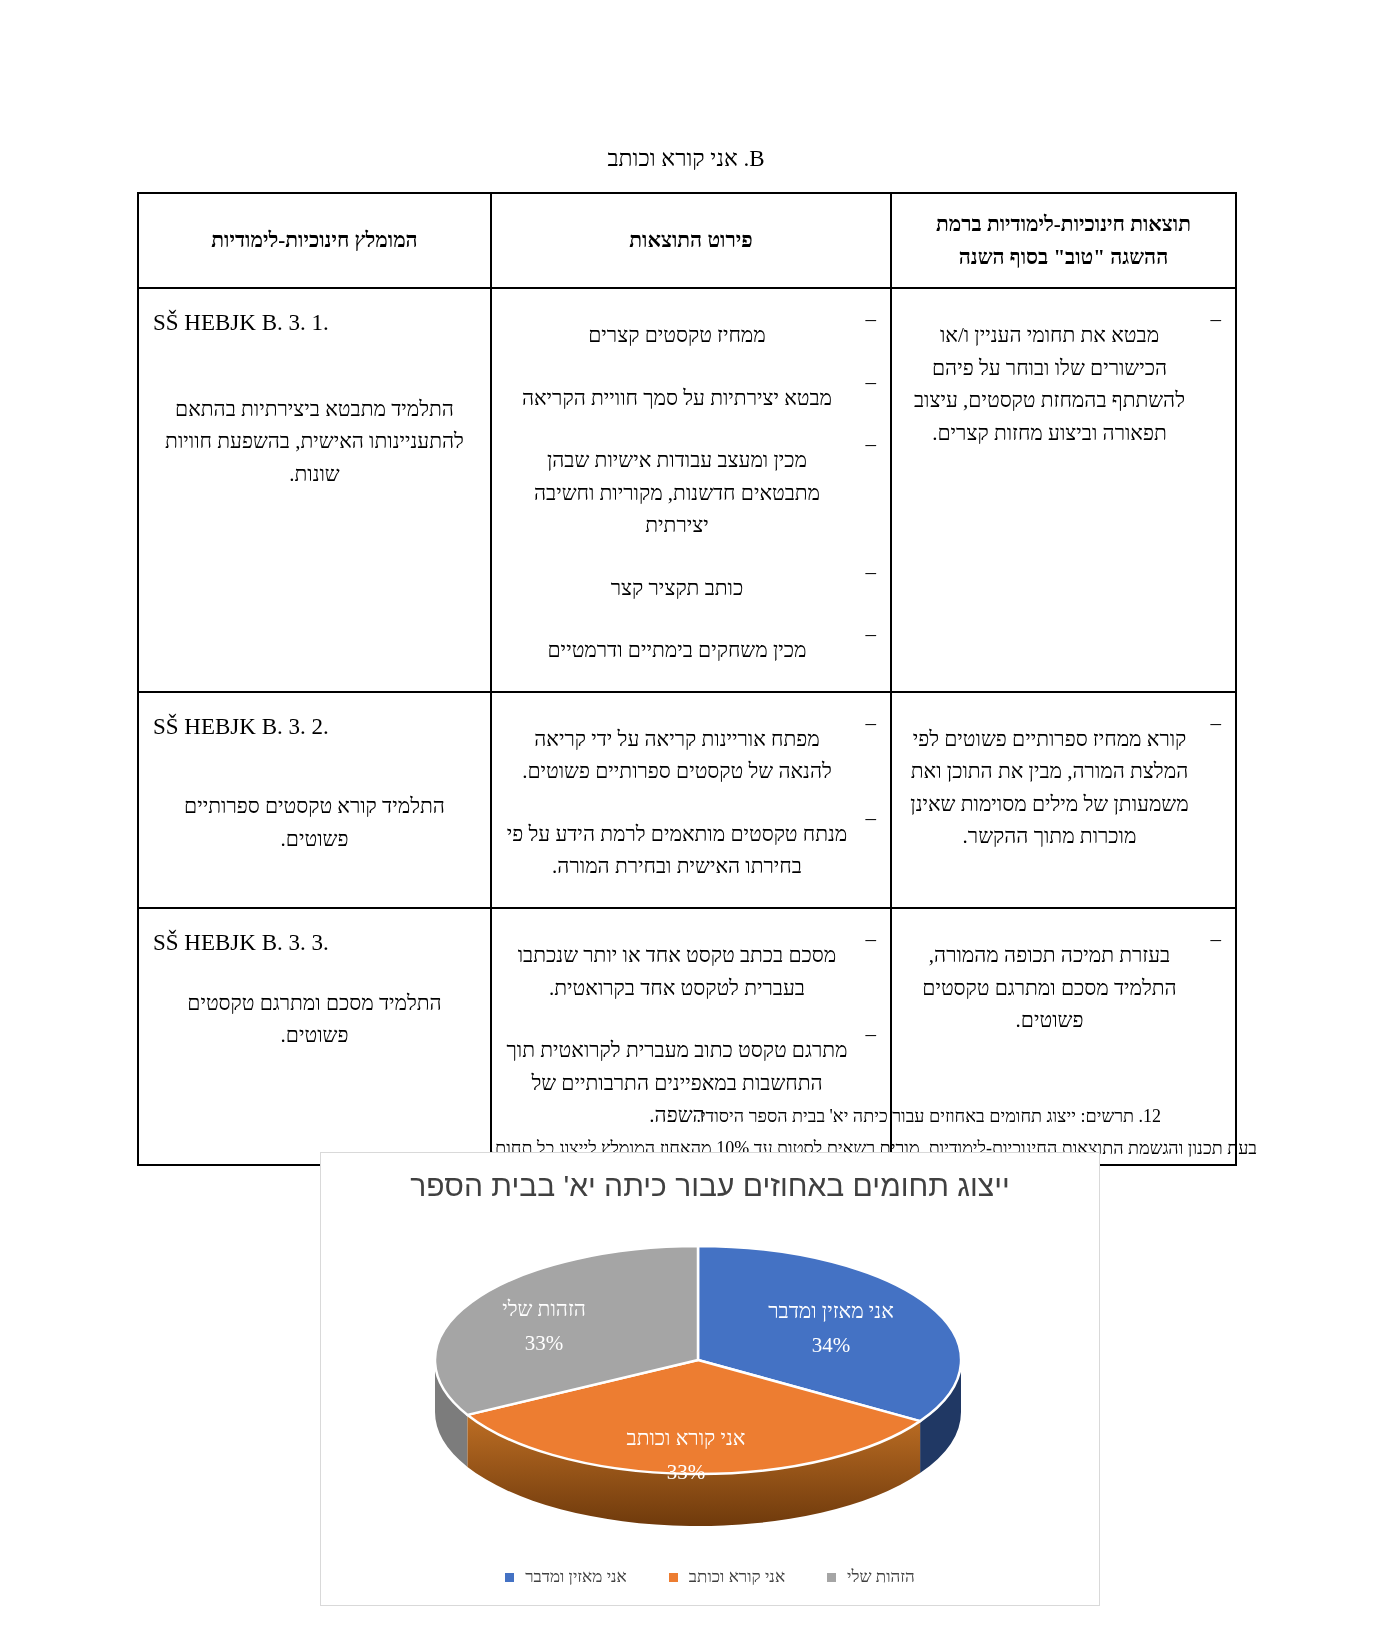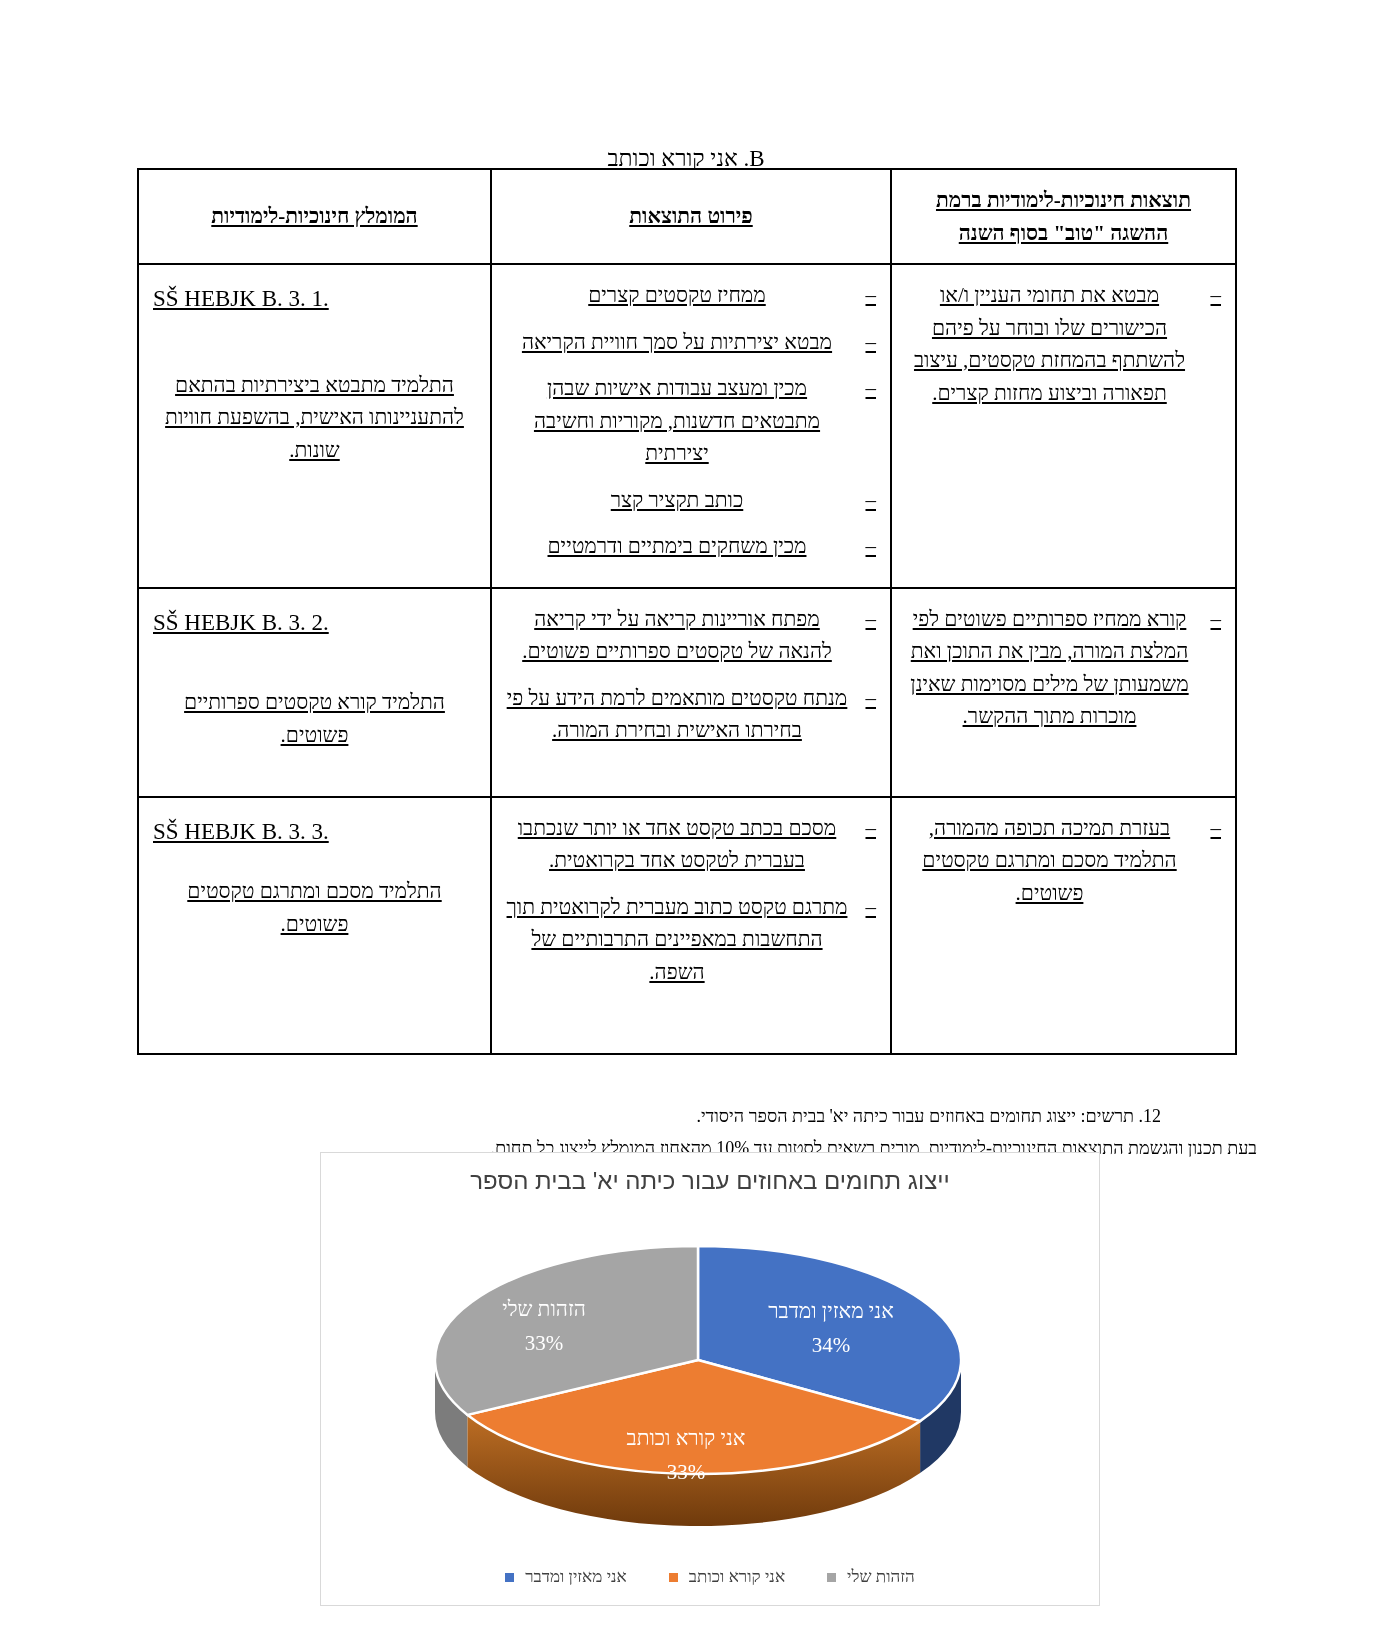--- a/index.html
+++ b/index.html
@@ -5,44 +5,44 @@
   html,body{margin:0;padding:0;}
   body{
     width:1386px;height:1648px;position:relative;background:#ffffff;
     font-family:"Liberation Serif", serif;color:#000;
   }
   .heading{
     position:absolute;top:146px;left:137px;width:1098px;
     text-align:center;font-size:23px;direction:rtl;
   }
   table.outcomes{
-    position:absolute;top:168px;left:137px;width:1098px;
-    border-collapse:collapse;table-layout:fixed;direction:rtl;text-decoration:underline;
+    position:absolute;top:192px;left:137px;width:1098px;
+    border-collapse:collapse;table-layout:fixed;direction:rtl;
   }
   table.outcomes td,table.outcomes th{
     border:2px solid #000;vertical-align:top;padding:10px 14px;
     font-size:21px;line-height:1.55;font-weight:normal;
   }
   tr.hdr th{vertical-align:middle;text-align:center;font-weight:bold;height:81px;padding:6px 26px;}
   td.cell-outcome{height:100%;}
   .bullet{display:flex;gap:10px;margin:4px 0 14px 0;}
   .bullet .dash{flex:none;width:18px;}
-  .bullet .btxt{flex:1;text-align:center;}
+  .bullet .btxt{flex:1;text-align:center;margin-top:16px;}
   .code{direction:ltr;text-align:left;font-size:23px;padding-top:6px;}
   .codedesc{margin-top:52px;text-align:center;}
   .cap{position:absolute;direction:rtl;font-size:18px;white-space:nowrap;}
   .cap1{top:1088px;right:225px;}
   .cap2{top:1120px;right:129px;}
   .chartbox{
     position:absolute;left:320px;top:1152px;width:778px;height:452px;
     border:1px solid #d9d9d9;background:#fff;
   }
   .chart-title{
     position:absolute;top:10px;left:0;width:100%;text-align:center;
-    font-family:"Liberation Sans", sans-serif;font-size:24px;color:#404040;
+    font-family:"Liberation Sans", sans-serif;font-size:30px;color:#404040;
     line-height:1.5;direction:rtl;
   }
   .pie-svg{position:absolute;left:0;top:0;}
   .pie-label{font-family:"Liberation Serif", serif;fill:#ffffff;font-size:21px;text-anchor:middle;direction:rtl;}
   .legend{
     position:absolute;bottom:18px;left:0;width:100%;
     display:flex;justify-content:center;align-items:center;gap:42px;direction:ltr;
   }
   .legend-item{display:flex;align-items:center;gap:11px;}
   .legend-swatch{width:9px;height:9px;display:inline-block;}

